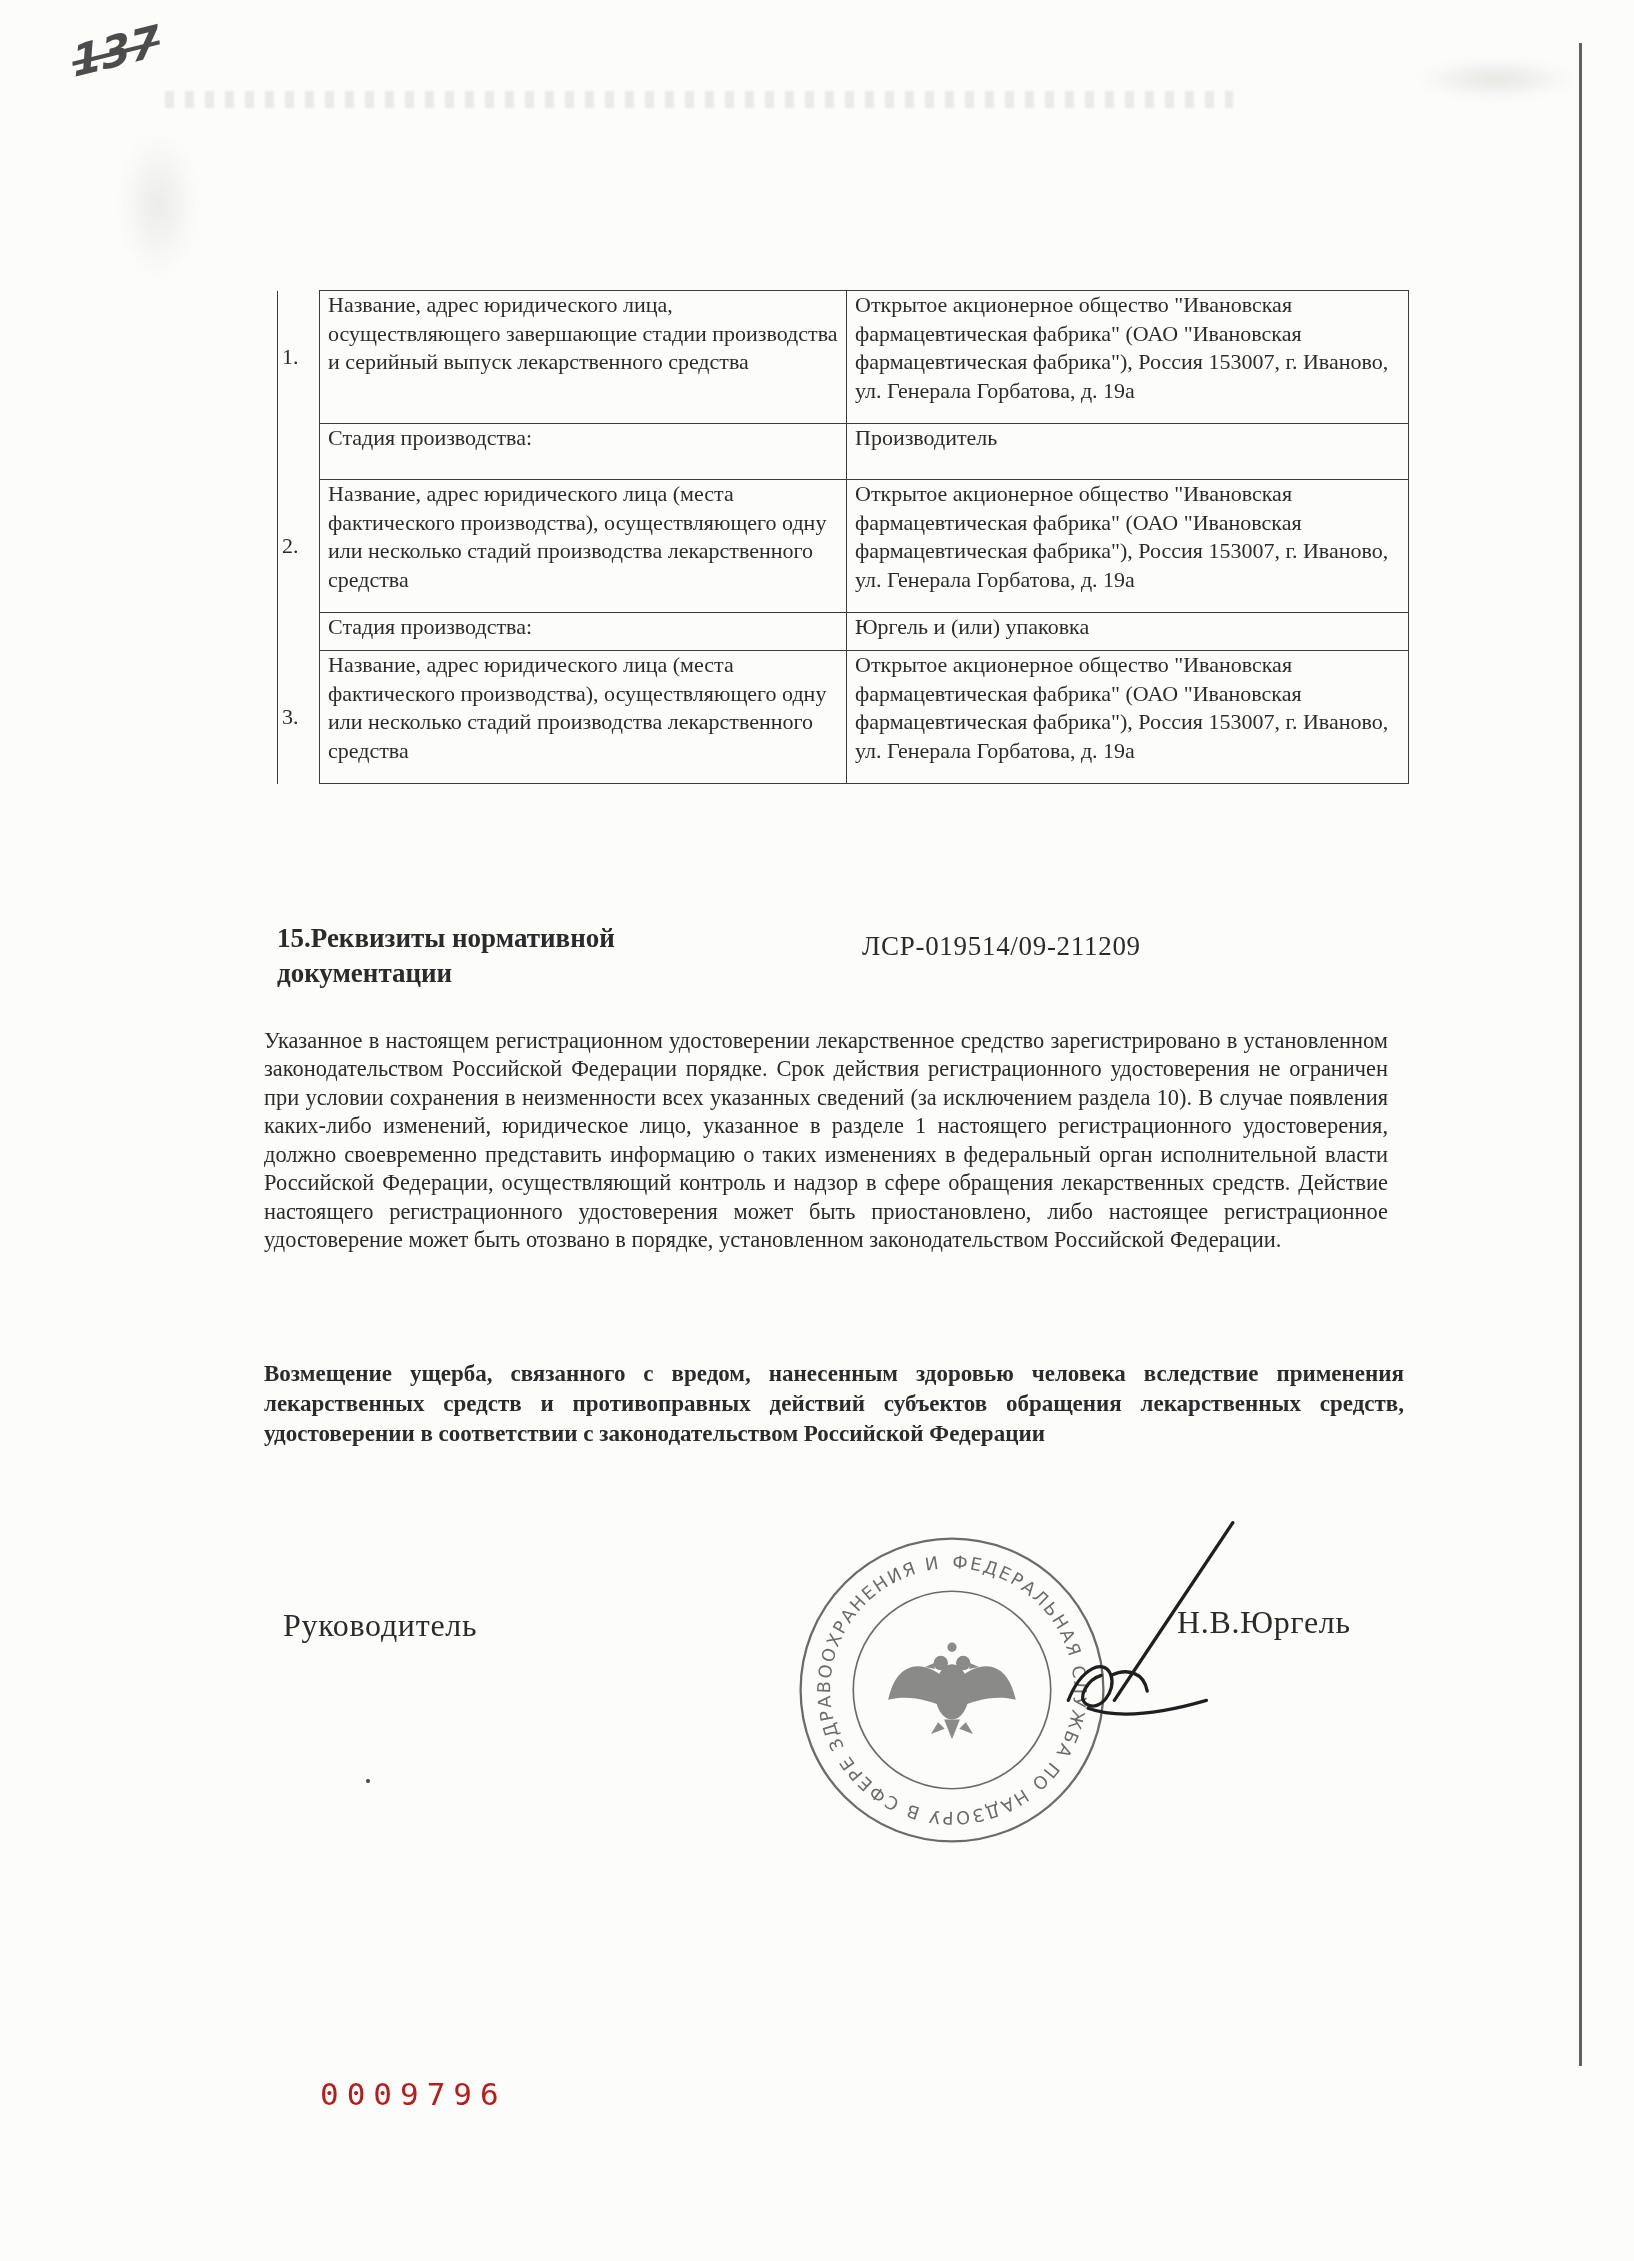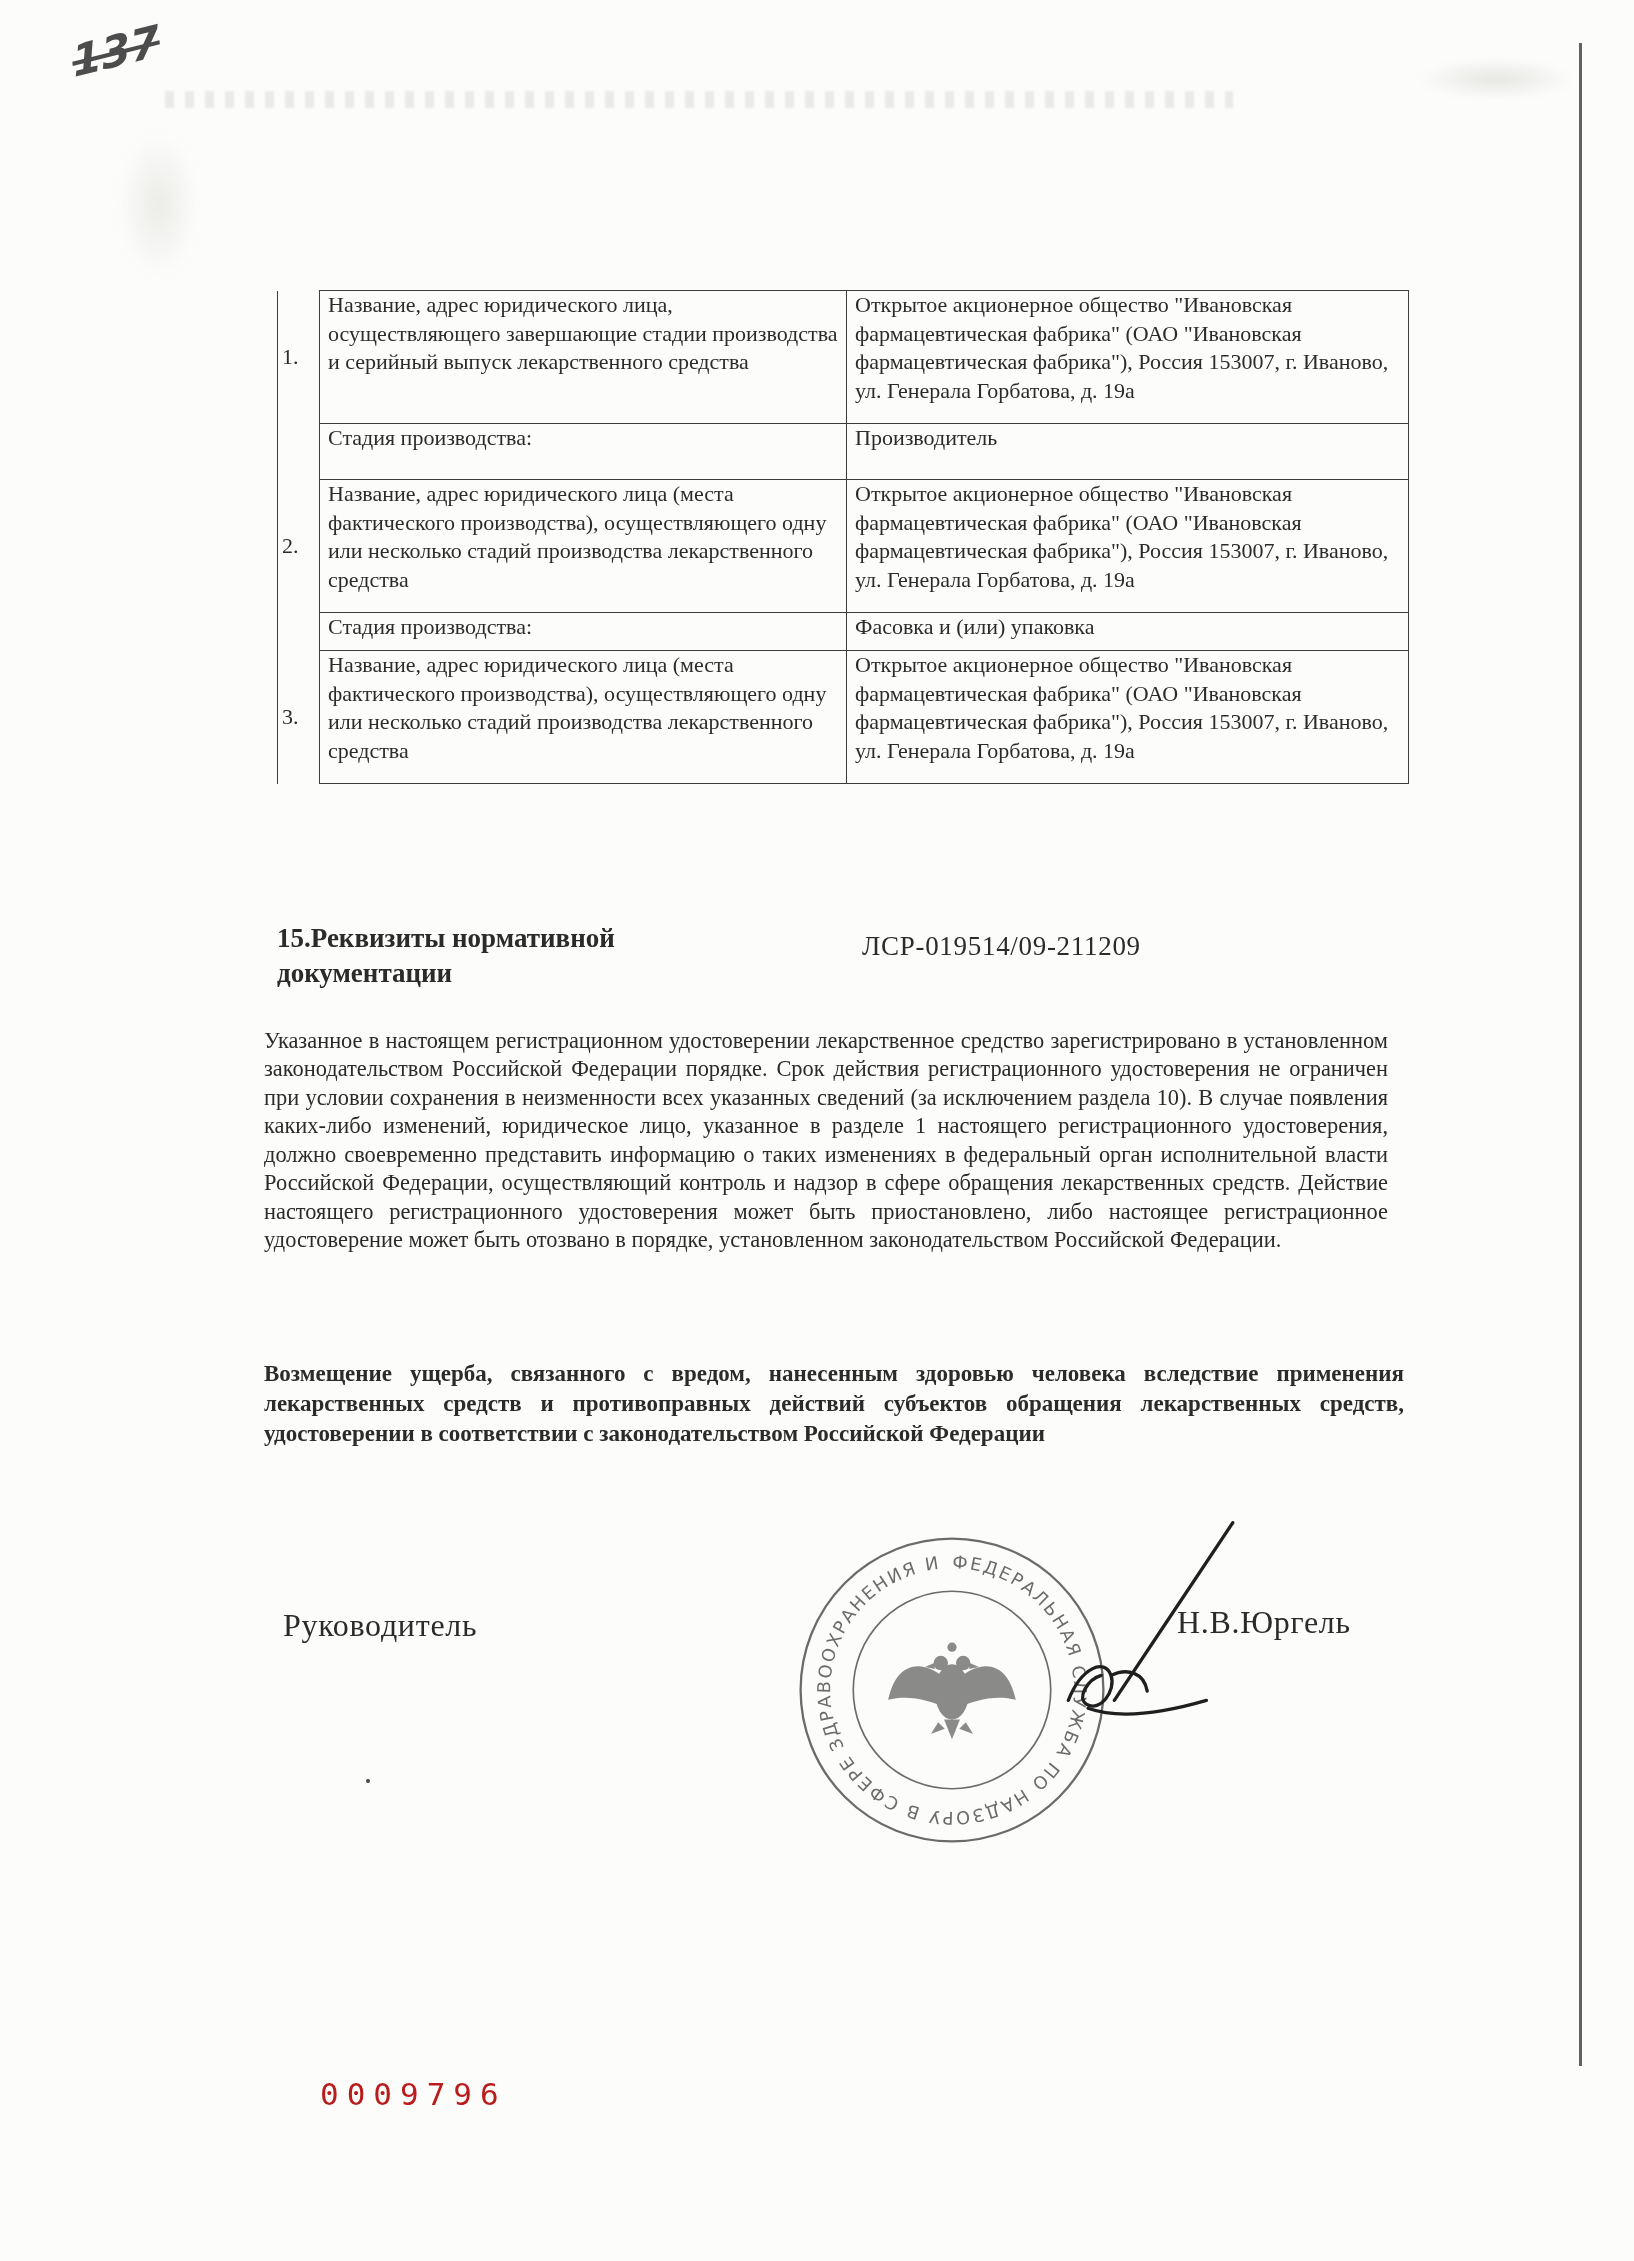--- a/index.html
+++ b/index.html
@@ -137,21 +137,21 @@
         <td>Производитель</td>
       </tr>
       <tr class="row-main">
         <td class="num">2.</td>
         <td>Название, адрес юридического лица (места фактического производства), осуществляющего одну или несколько стадий производства лекарственного средства</td>
         <td>Открытое акционерное общество "Ивановская фармацевтическая фабрика" (ОАО "Ивановская фармацевтическая фабрика"), Россия 153007, г. Иваново, ул. Генерала Горбатова, д. 19а</td>
       </tr>
       <tr class="row-stage-short">
         <td class="num"></td>
         <td>Стадия производства:</td>
-        <td>Фасовка и (или) упаковка</td>
+        <td>Юргель и (или) упаковка</td>
       </tr>
       <tr class="row-main">
         <td class="num">3.</td>
         <td>Название, адрес юридического лица (места фактического производства), осуществляющего одну или несколько стадий производства лекарственного средства</td>
         <td>Открытое акционерное общество "Ивановская фармацевтическая фабрика" (ОАО "Ивановская фармацевтическая фабрика"), Россия 153007, г. Иваново, ул. Генерала Горбатова, д. 19а</td>
       </tr>
     </tbody>
   </table>
 
   <div class="section10-heading">15.Реквизиты нормативной документации</div>

